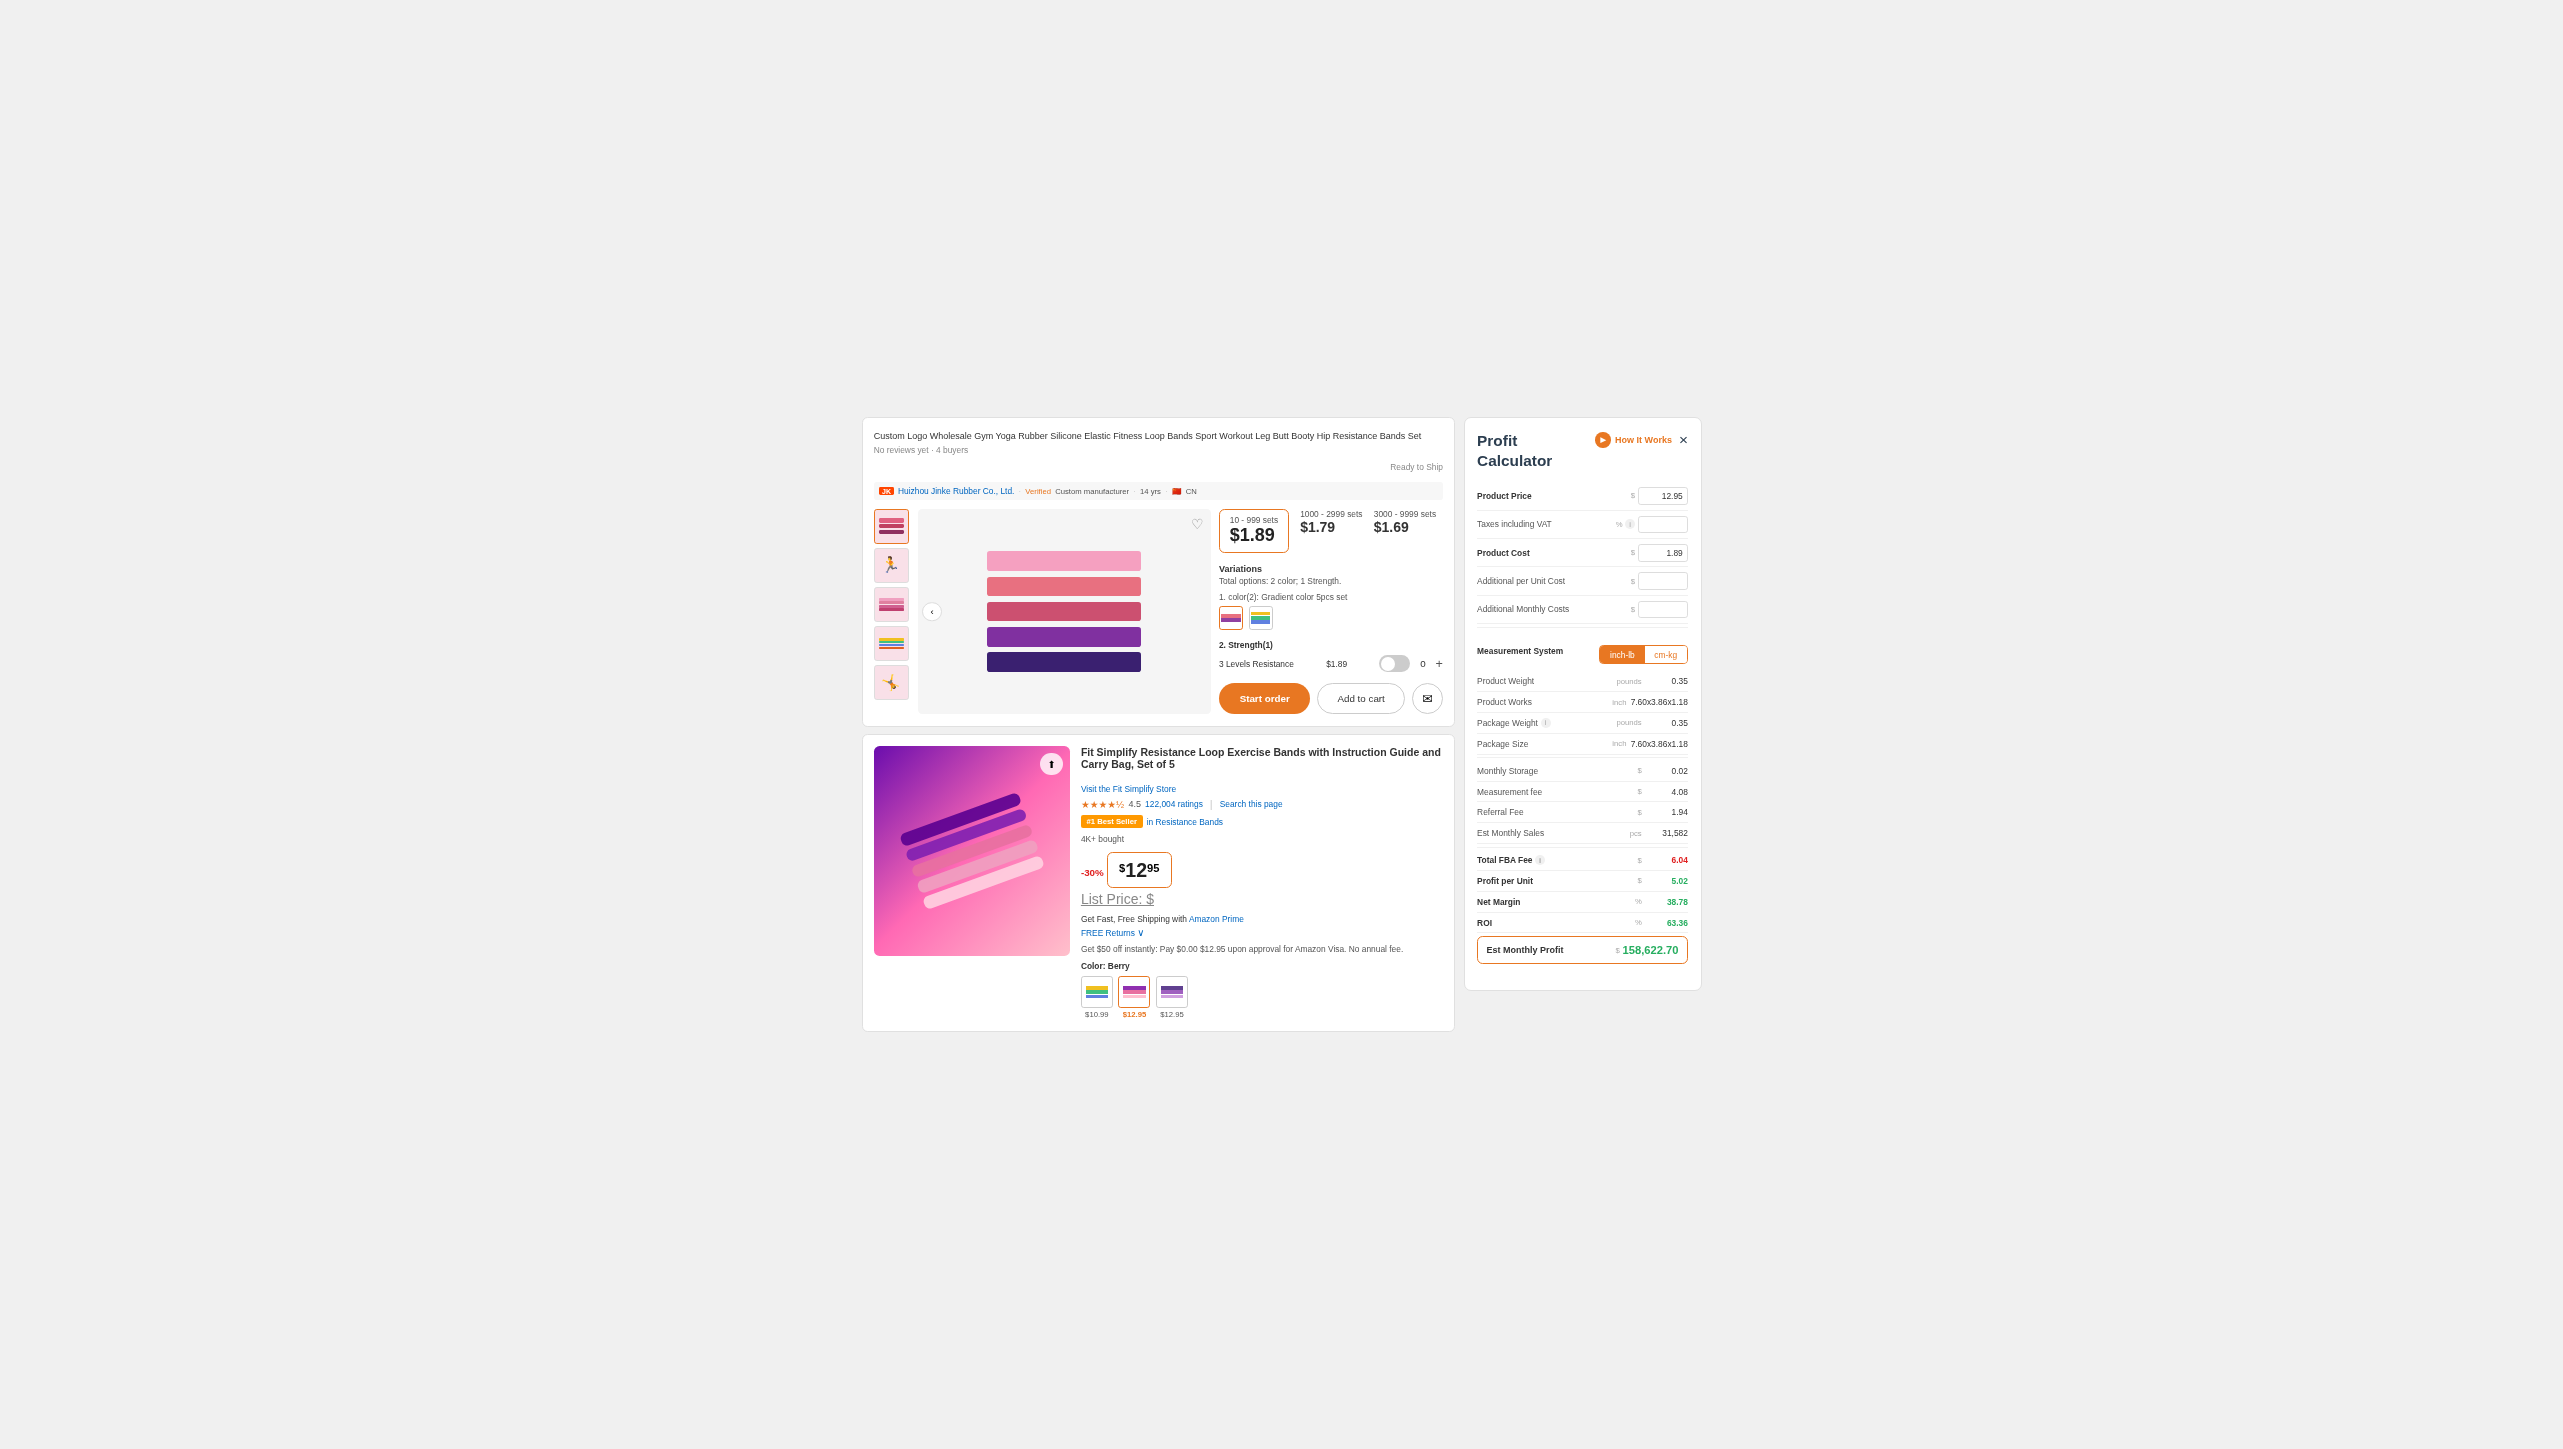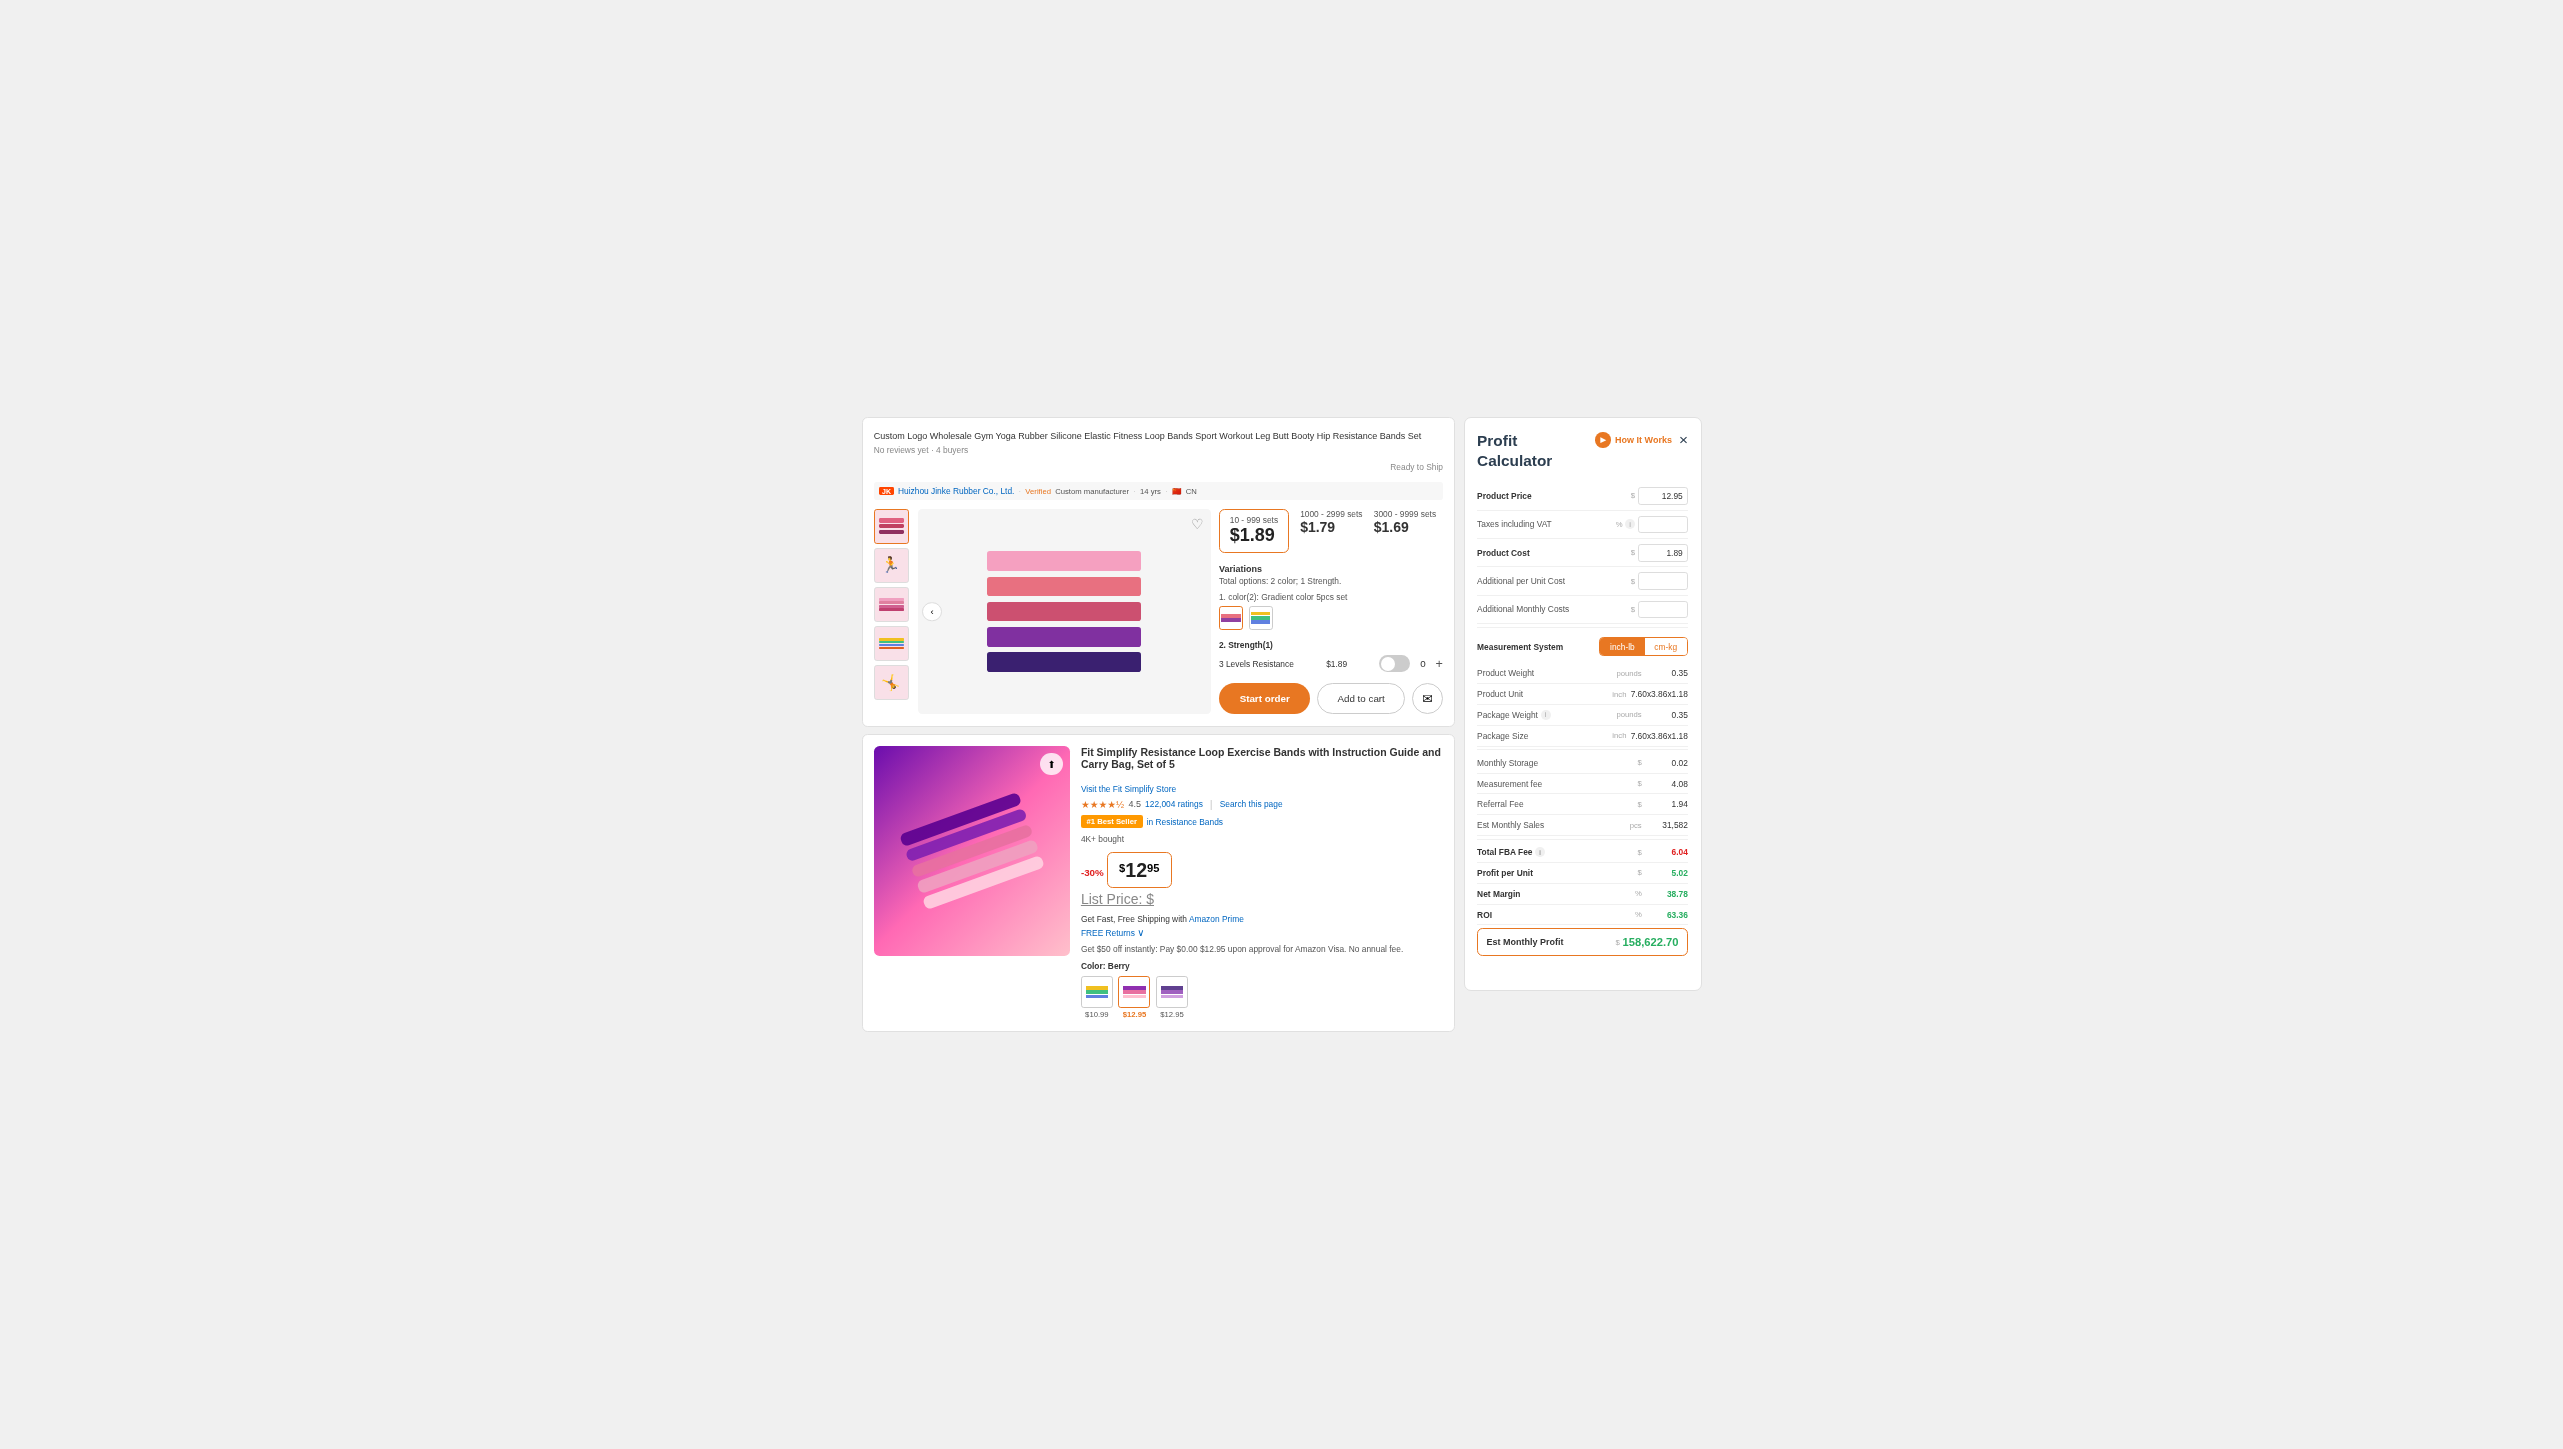--- a/index.html
+++ b/index.html
@@ -625,20 +625,21 @@
       display: flex;
       align-items: center;
       justify-content: space-between;
       padding: 7px 0;
     }
     .measurement-toggle {
       display: flex;
       border-radius: 4.2px;
       overflow: hidden;
       border: 0.7px solid #e87722;
+      margin-top: 8px;
     }
     .measurement-btn {
       padding: 3.5px 9.8px;
       font-size: 8.4px;
       cursor: pointer;
       border: none;
       background: #fff;
       color: #e87722;
       font-weight: 500;
     }
@@ -980,21 +981,21 @@
 
     <div class="calc-row">
       <span class="calc-label">Product Weight</span>
       <div class="calc-input-wrap" style="gap:4.2px;">
         <span class="calc-unit">pounds</span>
         <span class="calc-value">0.35</span>
       </div>
     </div>
 
     <div class="calc-row">
-      <span class="calc-label">Product Unit</span>
+      <span class="calc-label">Product Works</span>
       <div class="calc-input-wrap" style="gap:4.2px;">
         <span class="calc-unit">inch</span>
         <span class="calc-value">7.60x3.86x1.18</span>
       </div>
     </div>
 
     <div class="calc-row">
       <span class="calc-label">
         <span>Package Weight</span>
         <span class="info-icon">i</span>

